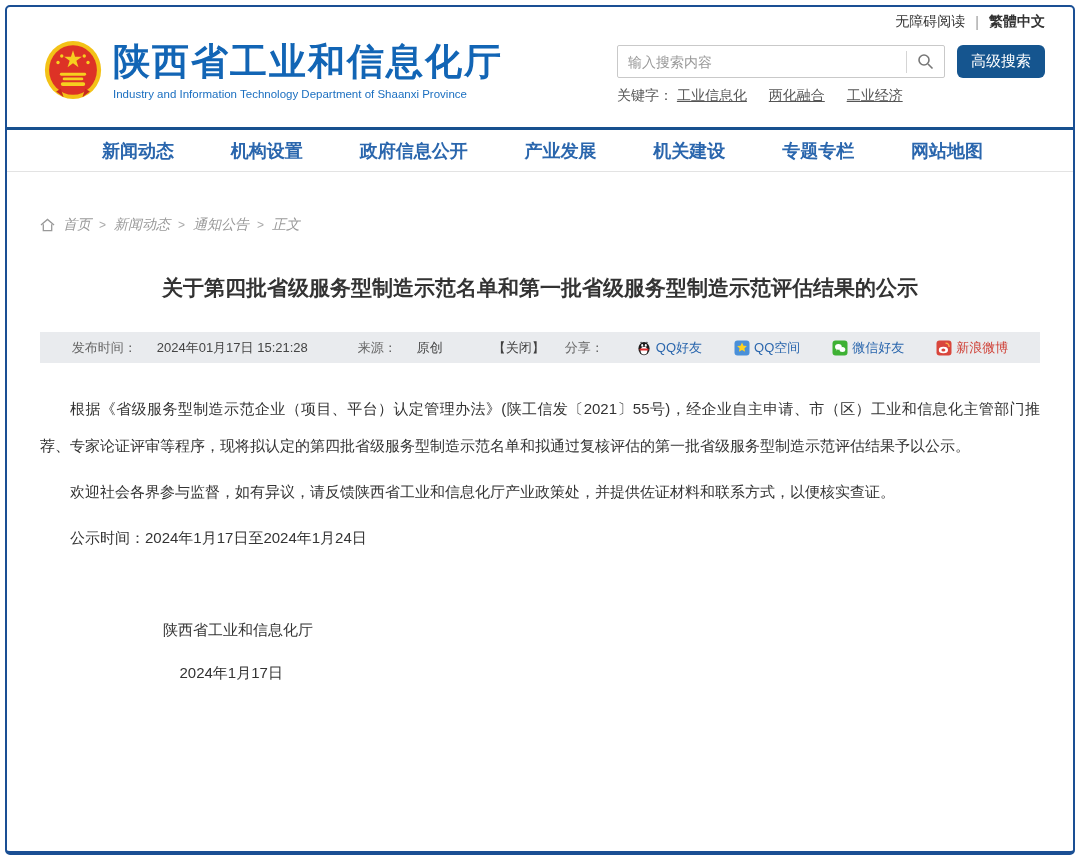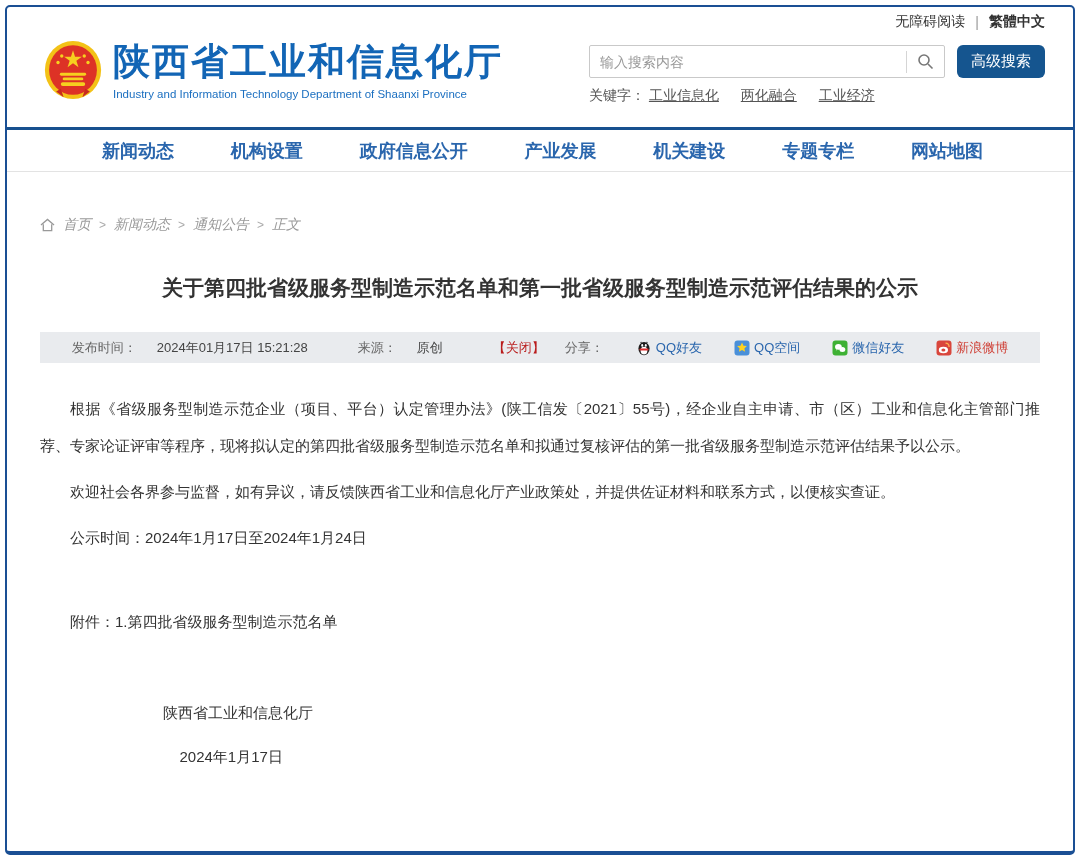--- a/index.html
+++ b/index.html
@@ -18,21 +18,21 @@
   .utility .bold { font-weight: bold; }
   
   .header { height: 90px; display: flex; padding: 0 28px 0 36px; }
   .brand { display: flex; align-items: flex-start; gap: 10px; padding-top: 2px; }
   .emblem { width: 60px; height: 62px; flex: 0 0 auto; }
   .brand-text { padding-top: 2px; }
   .site-name { font-size: 37px; font-weight: bold; color: #1265b5; letter-spacing: 2px; line-height: 1.15; }
   .site-en { font-size: 11.5px; color: #1b6fc0; margin-top: 4px; }
   .search-area { margin-left: auto; padding-top: 8px; }
   .search-row { display: flex; align-items: center; }
-  .search-box { display: flex; align-items: center; width: 356px; height: 33px;
+  .search-box { display: flex; align-items: center; width: 328px; height: 33px;
     border: 1px solid #c9c9c9; border-radius: 2px; background: #fff; }
   .search-box input { flex: 1; border: 0; outline: none; height: 100%; padding: 0 10px;
     font-size: 14px; color: #333; font-family: inherit; background: transparent; }
   .search-box input::placeholder { color: #999; }
   .search-icon-wrap { width: 38px; height: 22px; display: flex; align-items: center;
     justify-content: center; border-left: 1px solid #d5d5d5; cursor: pointer; }
   .adv-btn { margin-left: 12px; width: 88px; height: 33px; background: #15558f; color: #fff;
     border: 0; font-size: 15px; font-family: inherit; cursor: pointer; border-radius: 6px; }
   .keywords { margin-top: 9px; font-size: 14px; color: #555; }
   .keywords a { color: #555; text-decoration: underline; margin-right: 18px; cursor: pointer; }
@@ -43,21 +43,21 @@
   
   .main { padding: 0 33px; }
   .breadcrumb { margin-top: 44px; font-size: 14px; color: #999; display: flex; align-items: center; gap: 8px; }
   .breadcrumb a { color: #999; text-decoration: none; cursor: pointer; font-style: italic; }
   .crumb-sep { color: #aaa; font-size: 12px; }
   .home-icon { width: 15px; height: 14px; }
   .article-title { margin-top: 40px; text-align: center; font-size: 21px; font-weight: bold; color: #333; }
   .meta-bar { margin-top: 30px; height: 31px; background: #e9ebee; display: flex;
     align-items: center; justify-content: center; font-size: 13px; color: #666; gap: 20px; }
   .meta-bar .val { color: #444; }
-  .meta-bar .blue { color: #b91c1c; text-decoration: none; cursor: pointer; }
+  .meta-bar .blue { color: #404040; text-decoration: none; cursor: pointer; }
   .meta-bar .gap { display: inline-block; width: 10px; }
   .share-item { display: inline-flex; align-items: center; gap: 4px; margin-left: 12px;
     color: #2a66ad; text-decoration: none; cursor: pointer; }
   .share-item.red { color: #cf3d33; }
   .share-item svg { width: 16px; height: 16px; }
   
   .body-text { font-size: 15px; color: #333; line-height: 1.7; }
   .p-indent { text-indent: 2em; }
   .p1 { margin-top: 28px; line-height: 2.45; text-align: justify; }
   .p2 { margin-top: 14px; }
@@ -195,19 +195,18 @@
           <path d="M9.5 3.2 q3.6 0.2 3.6 3.8" stroke="#ffb24d" stroke-width="1.3" fill="none"></path>
         </svg>
         <span>新浪微博</span>
       </a>
     </div>
 
     <div class="body-text">
       <p class="p1 p-indent">根据《省级服务型制造示范企业（项目、平台）认定管理办法》(陕工信发〔2021〕55号)，经企业自主申请、市（区）工业和信息化主管部门推荐、专家论证评审等程序，现将拟认定的第四批省级服务型制造示范名单和拟通过复核评估的第一批省级服务型制造示范评估结果予以公示。</p>
       <p class="p2 p-indent">欢迎社会各界参与监督，如有异议，请反馈陕西省工业和信息化厅产业政策处，并提供佐证材料和联系方式，以便核实查证。</p>
       <p class="p3 p-indent">公示时间：2024年1月17日至2024年1月24日</p>
-      <p class="att1 p-indent">附件：1.第四批省级服务型制造示范名单</p>
       <p class="sig">陕西省工业和信息化厅</p>
       <p class="date">2024年1月17日</p>
     </div>
 
   </main>
 </div>
 
 </body></html>

